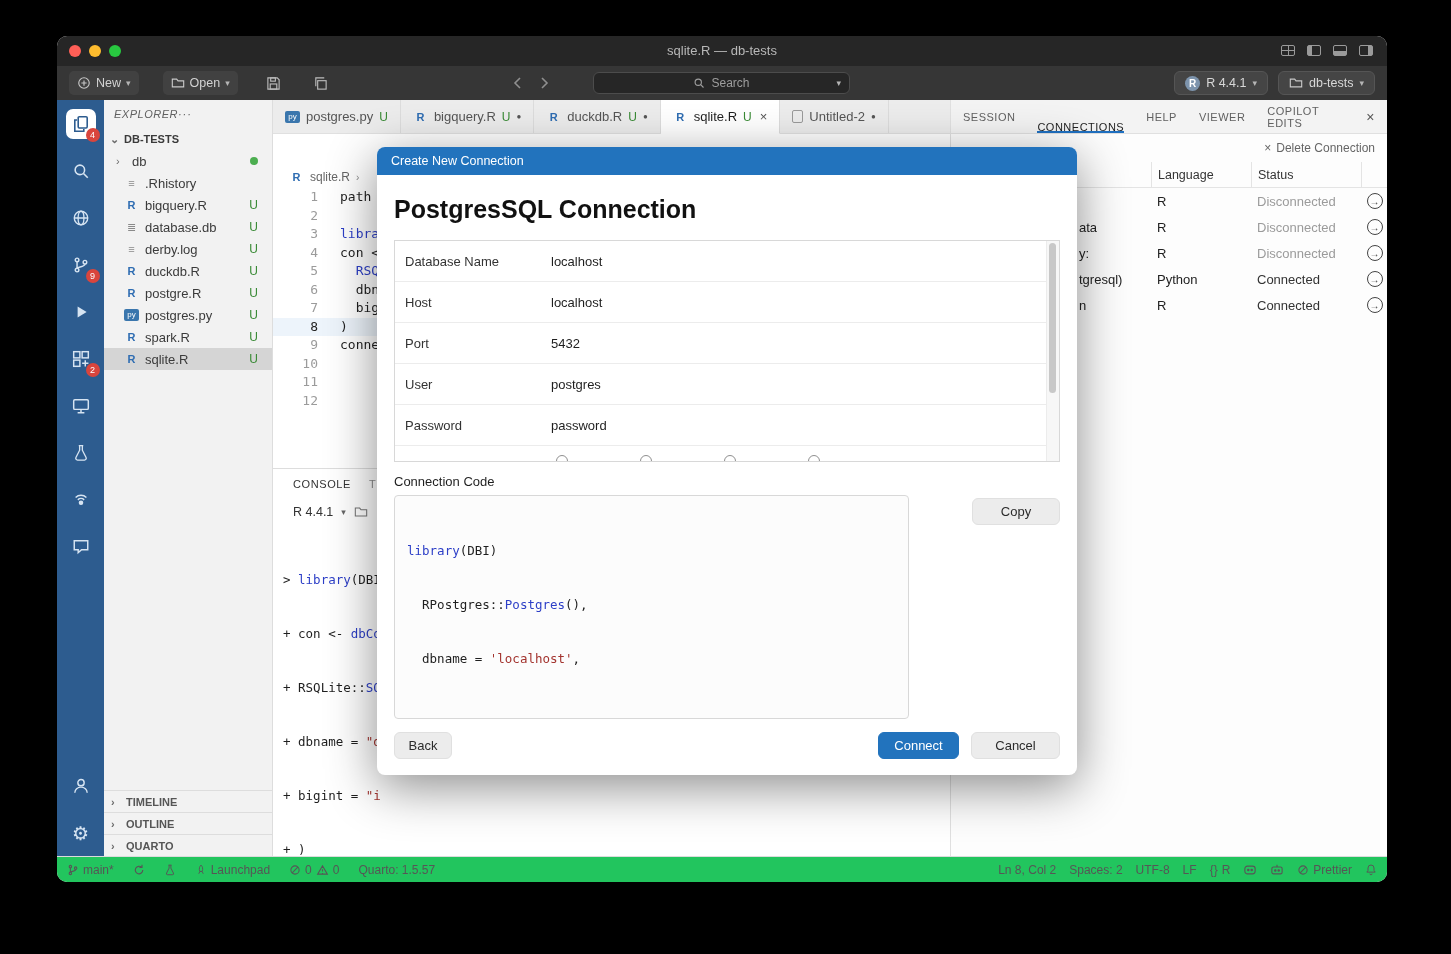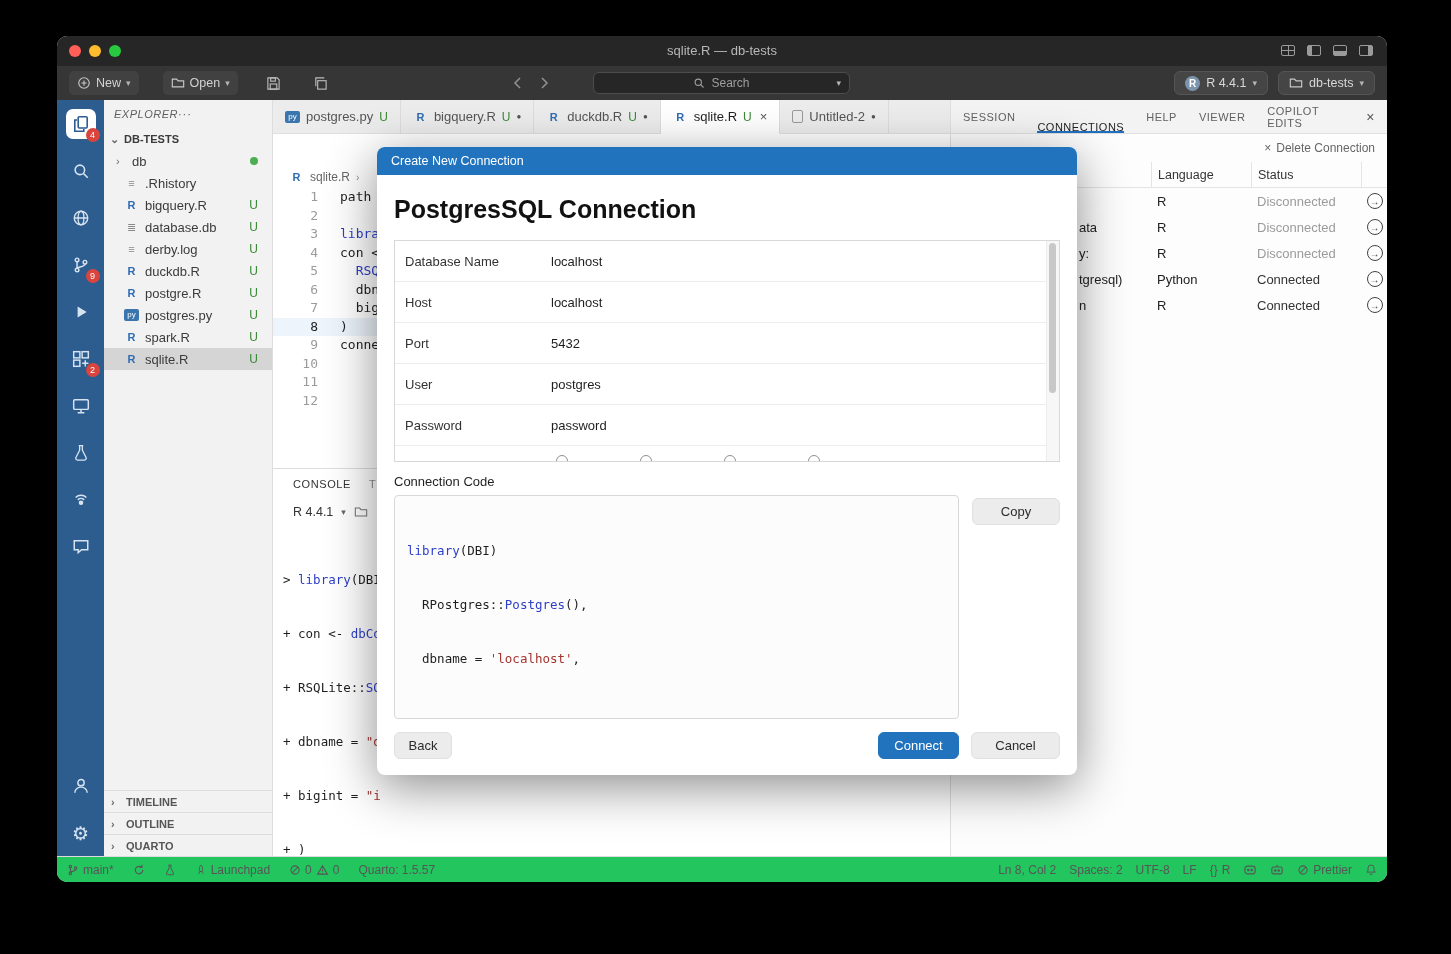--- a/index.html
+++ b/index.html
@@ -143,21 +143,21 @@
            background:#fff; overflow:hidden; }
   .frow { height:41px; display:flex; align-items:center; border-bottom:1px solid #ececec; font-size:13px; }
   .flabel { width:156px; padding-left:10px; color:#333; flex:none; }
   .fvalue { color:#1f1f1f; cursor:text; }
   .frow.partial { border-bottom:none; padding-left:161px; gap:72px; align-items:flex-start; padding-top:9px; }
   .radio { width:12px; height:12px; border:1px solid #8f8f8f; border-radius:50%; flex:none; cursor:pointer; }
   .fscroll { position:absolute; right:0; top:0; bottom:0; width:13px; background:#f7f7f7;
              border-left:1px solid #ececec; }
   .fthumb { position:absolute; right:3px; top:2px; width:7px; height:150px; background:#c8c8c8; border-radius:4px; }
   .mcodelabel { position:absolute; left:17px; top:327px; font-size:13px; color:#1f1f1f; }
-  .mcodebox { position:absolute; left:17px; top:348px; width:565px; height:224px; border:1px solid #d8d8d8;
+  .mcodebox { position:absolute; left:17px; top:348px; width:515px; height:224px; border:1px solid #d8d8d8;
               border-radius:4px; background:#fcfcfc; padding:10px 12px; font-family:"DejaVu Sans Mono", monospace;
               font-size:12.5px; line-height:18px; white-space:pre; overflow:hidden; }
   .btn { display:flex; align-items:center; justify-content:center; border-radius:6px; font-size:13px;
          background:#ececec; color:#2b2b2b; border:1px solid #e0e0e0; cursor:pointer; }
   .mcopy { position:absolute; left:595px; top:351px; width:88px; height:27px; }
   .mback { position:absolute; left:17px; top:585px; width:58px; height:27px; }
   .mconnect { position:absolute; left:501px; top:585px; width:81px; height:27px; background:#2273bd;
               color:#fff; border:1px solid #2273bd; }
   .mcancel { position:absolute; left:594px; top:585px; width:89px; height:27px; }
 

